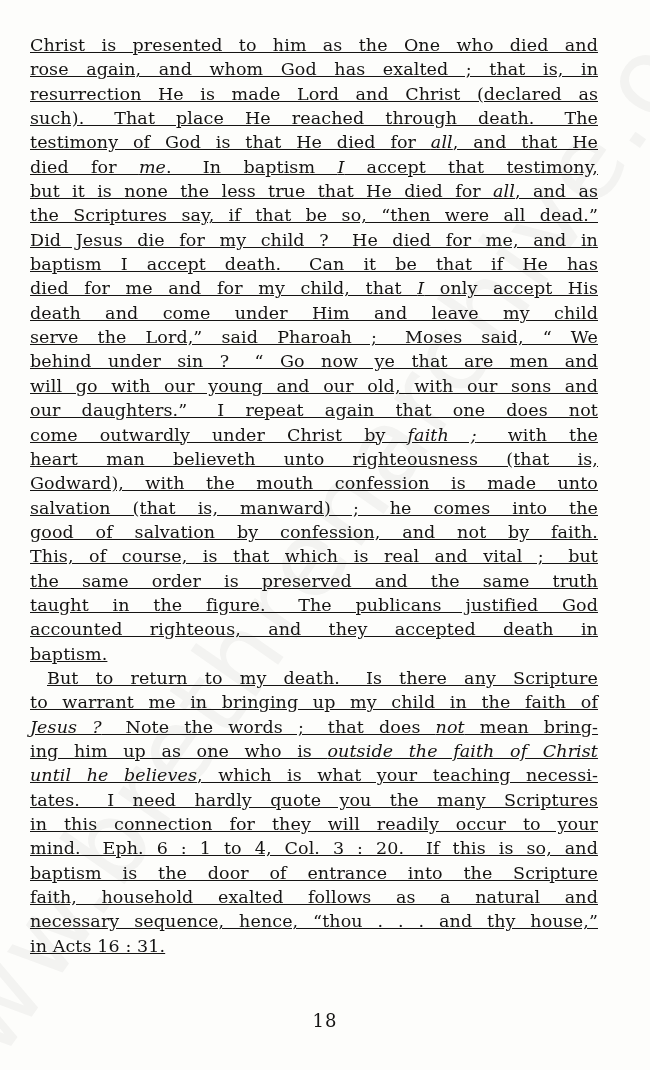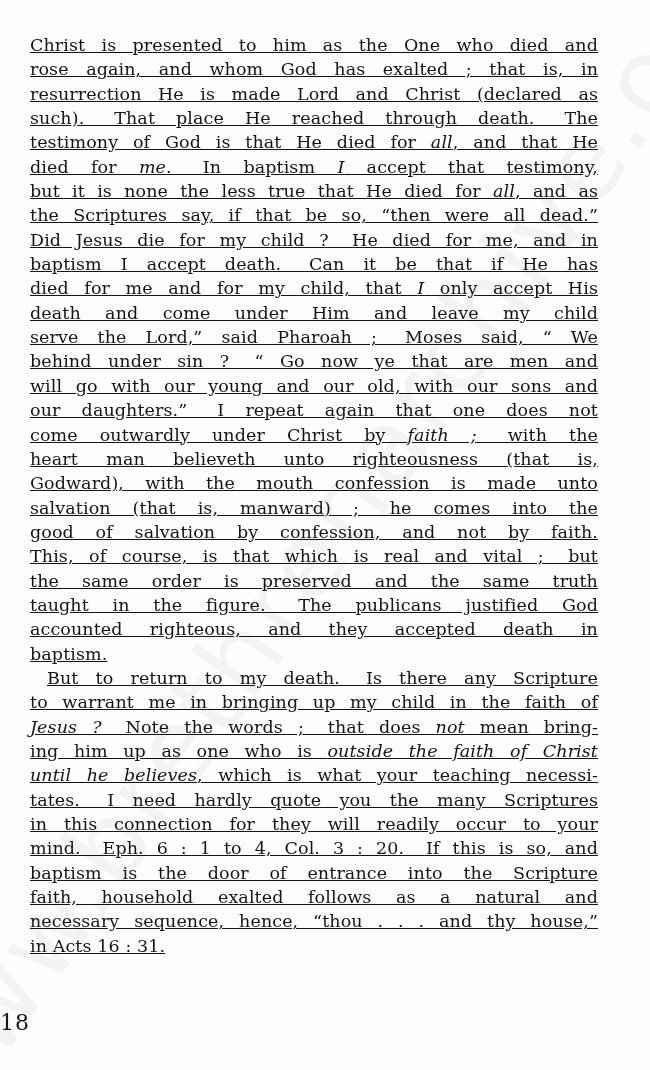--- a/index.html
+++ b/index.html
@@ -42,21 +42,22 @@
     letter-spacing: 0.1px;
   }
   .line.last { text-align-last: left; }
   .line.indent { text-indent: 17px; }
   .italic { font-style: italic; }
   .page-number {
     position: absolute;
     top: 1010px;
     left: 0;
     width: 100%;
-    font-size: 22px;
+    text-align: center;
+    font-size: 18px;
     letter-spacing: 1px;
   }
 </style>
 </head>
 <body>
 
 <div class="page">
   <div class="watermark">www.brethrenarchive.org</div>
   <div class="text-block">
       <div>

